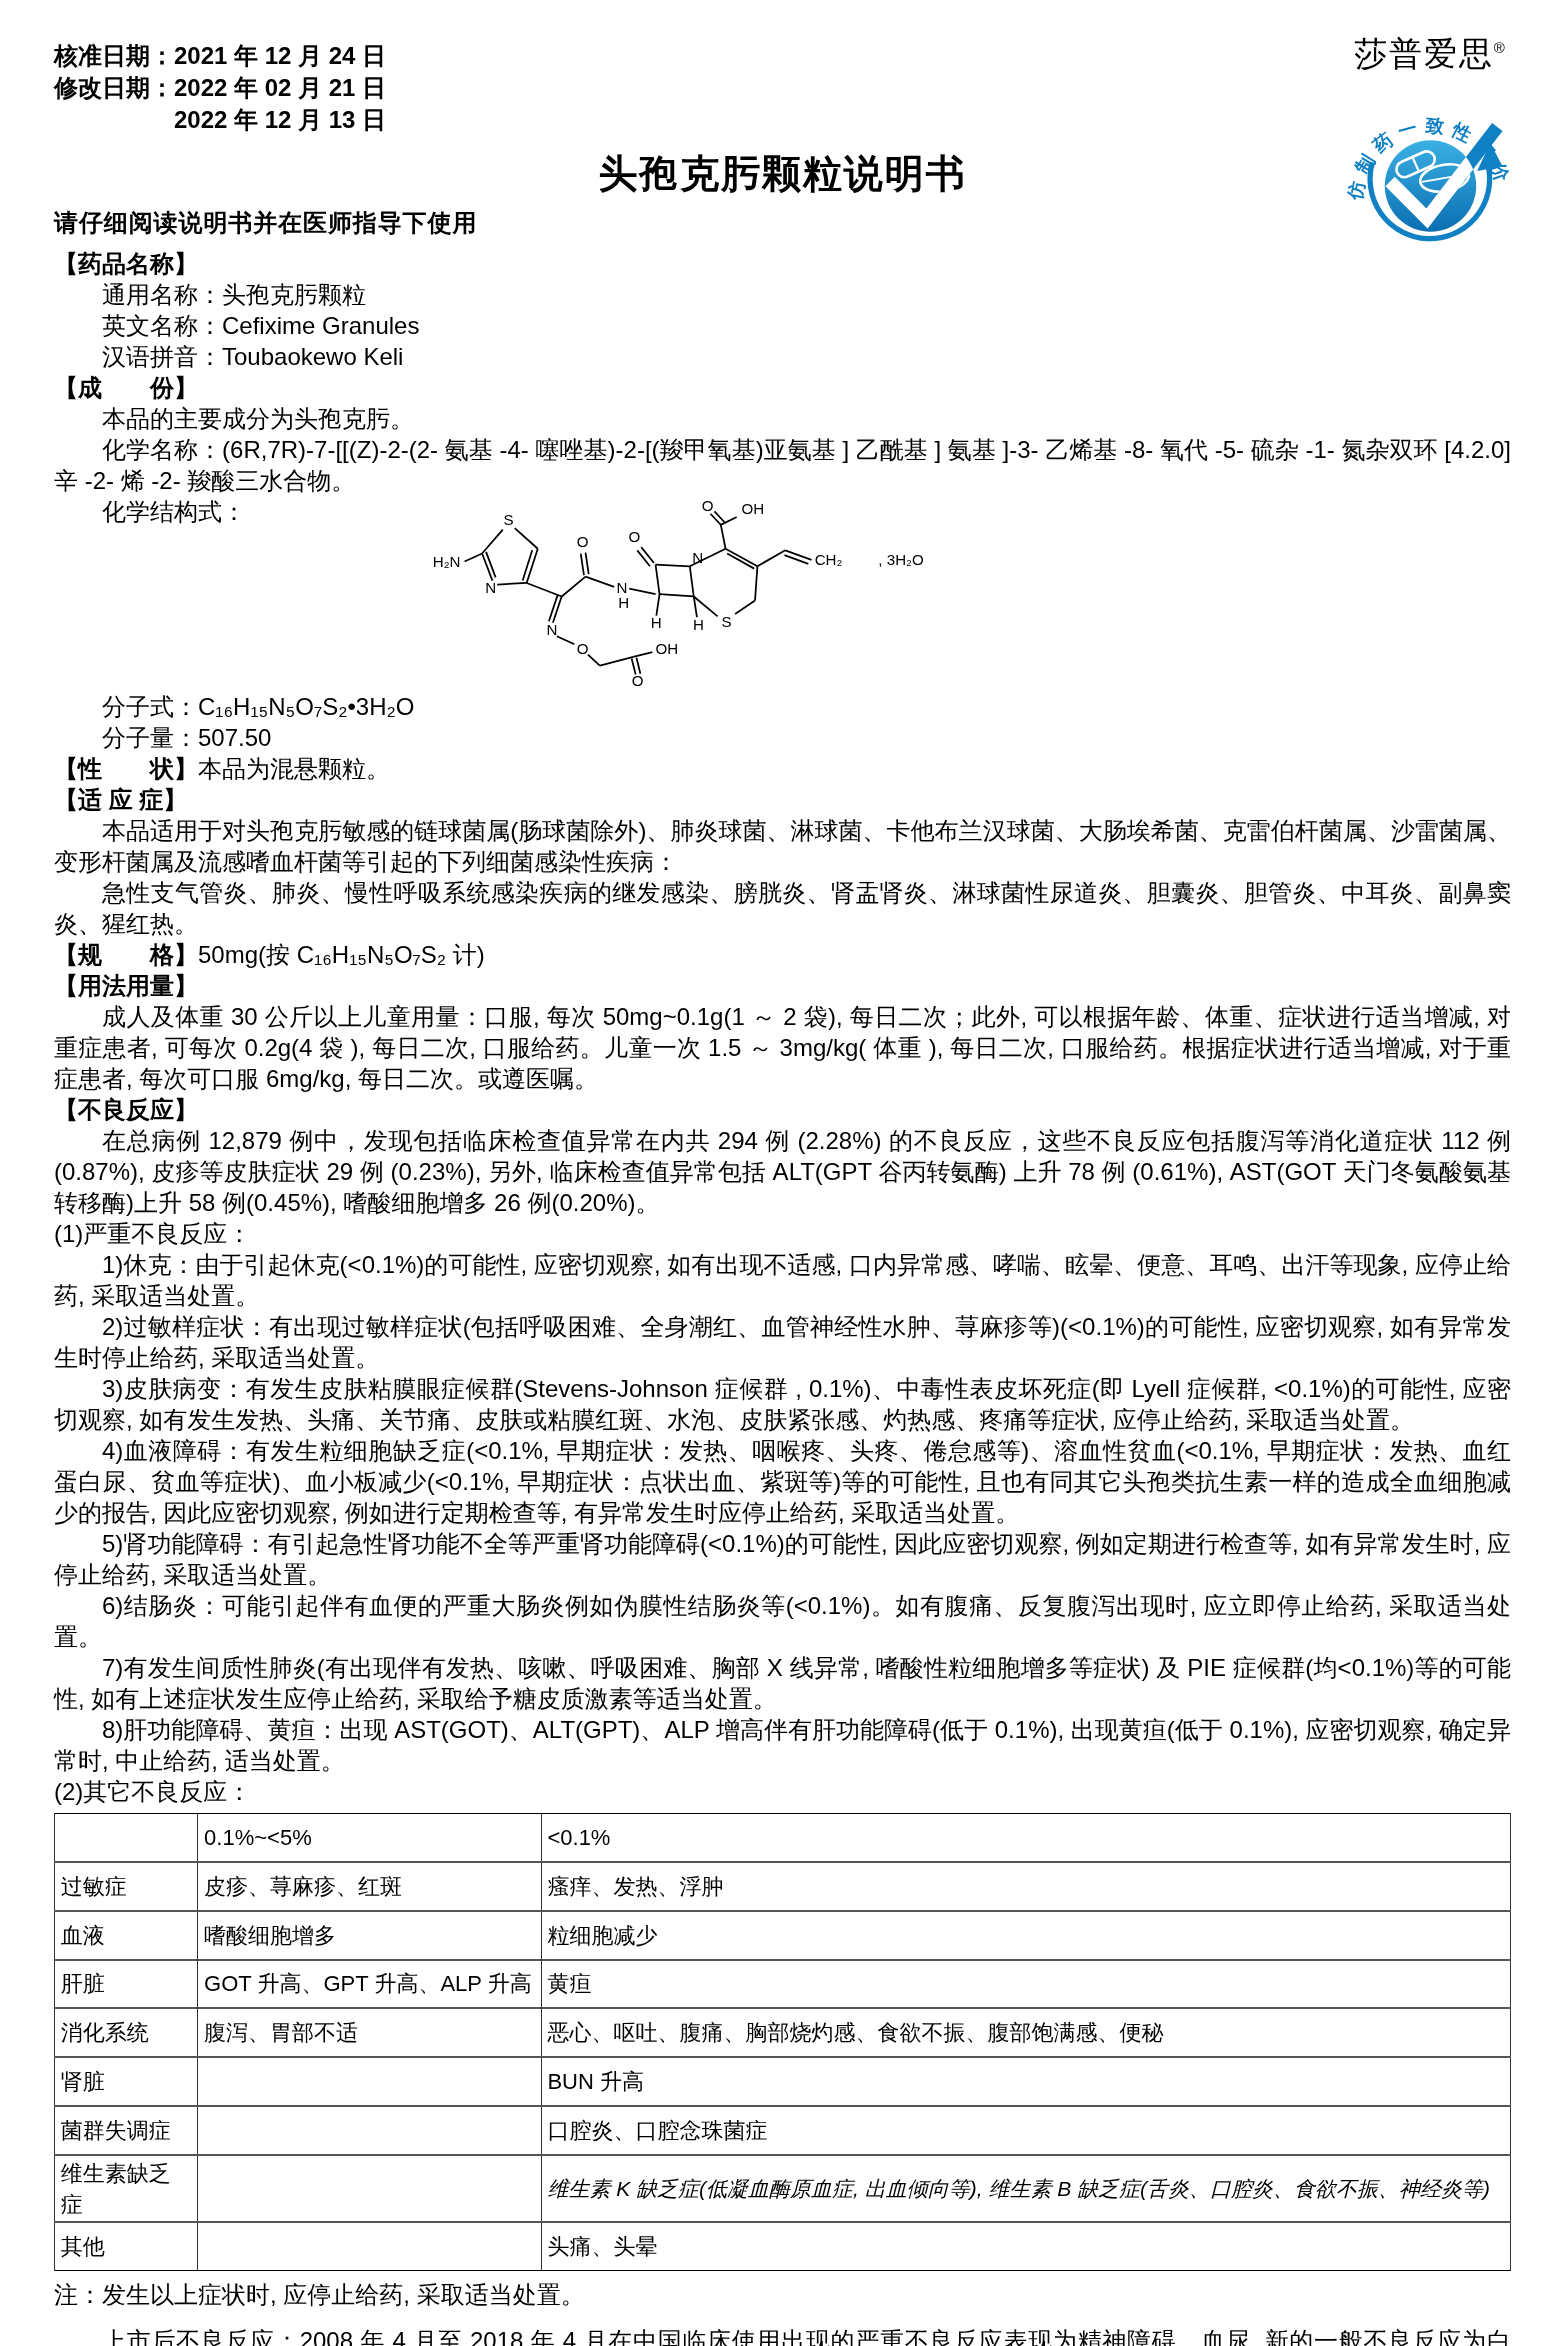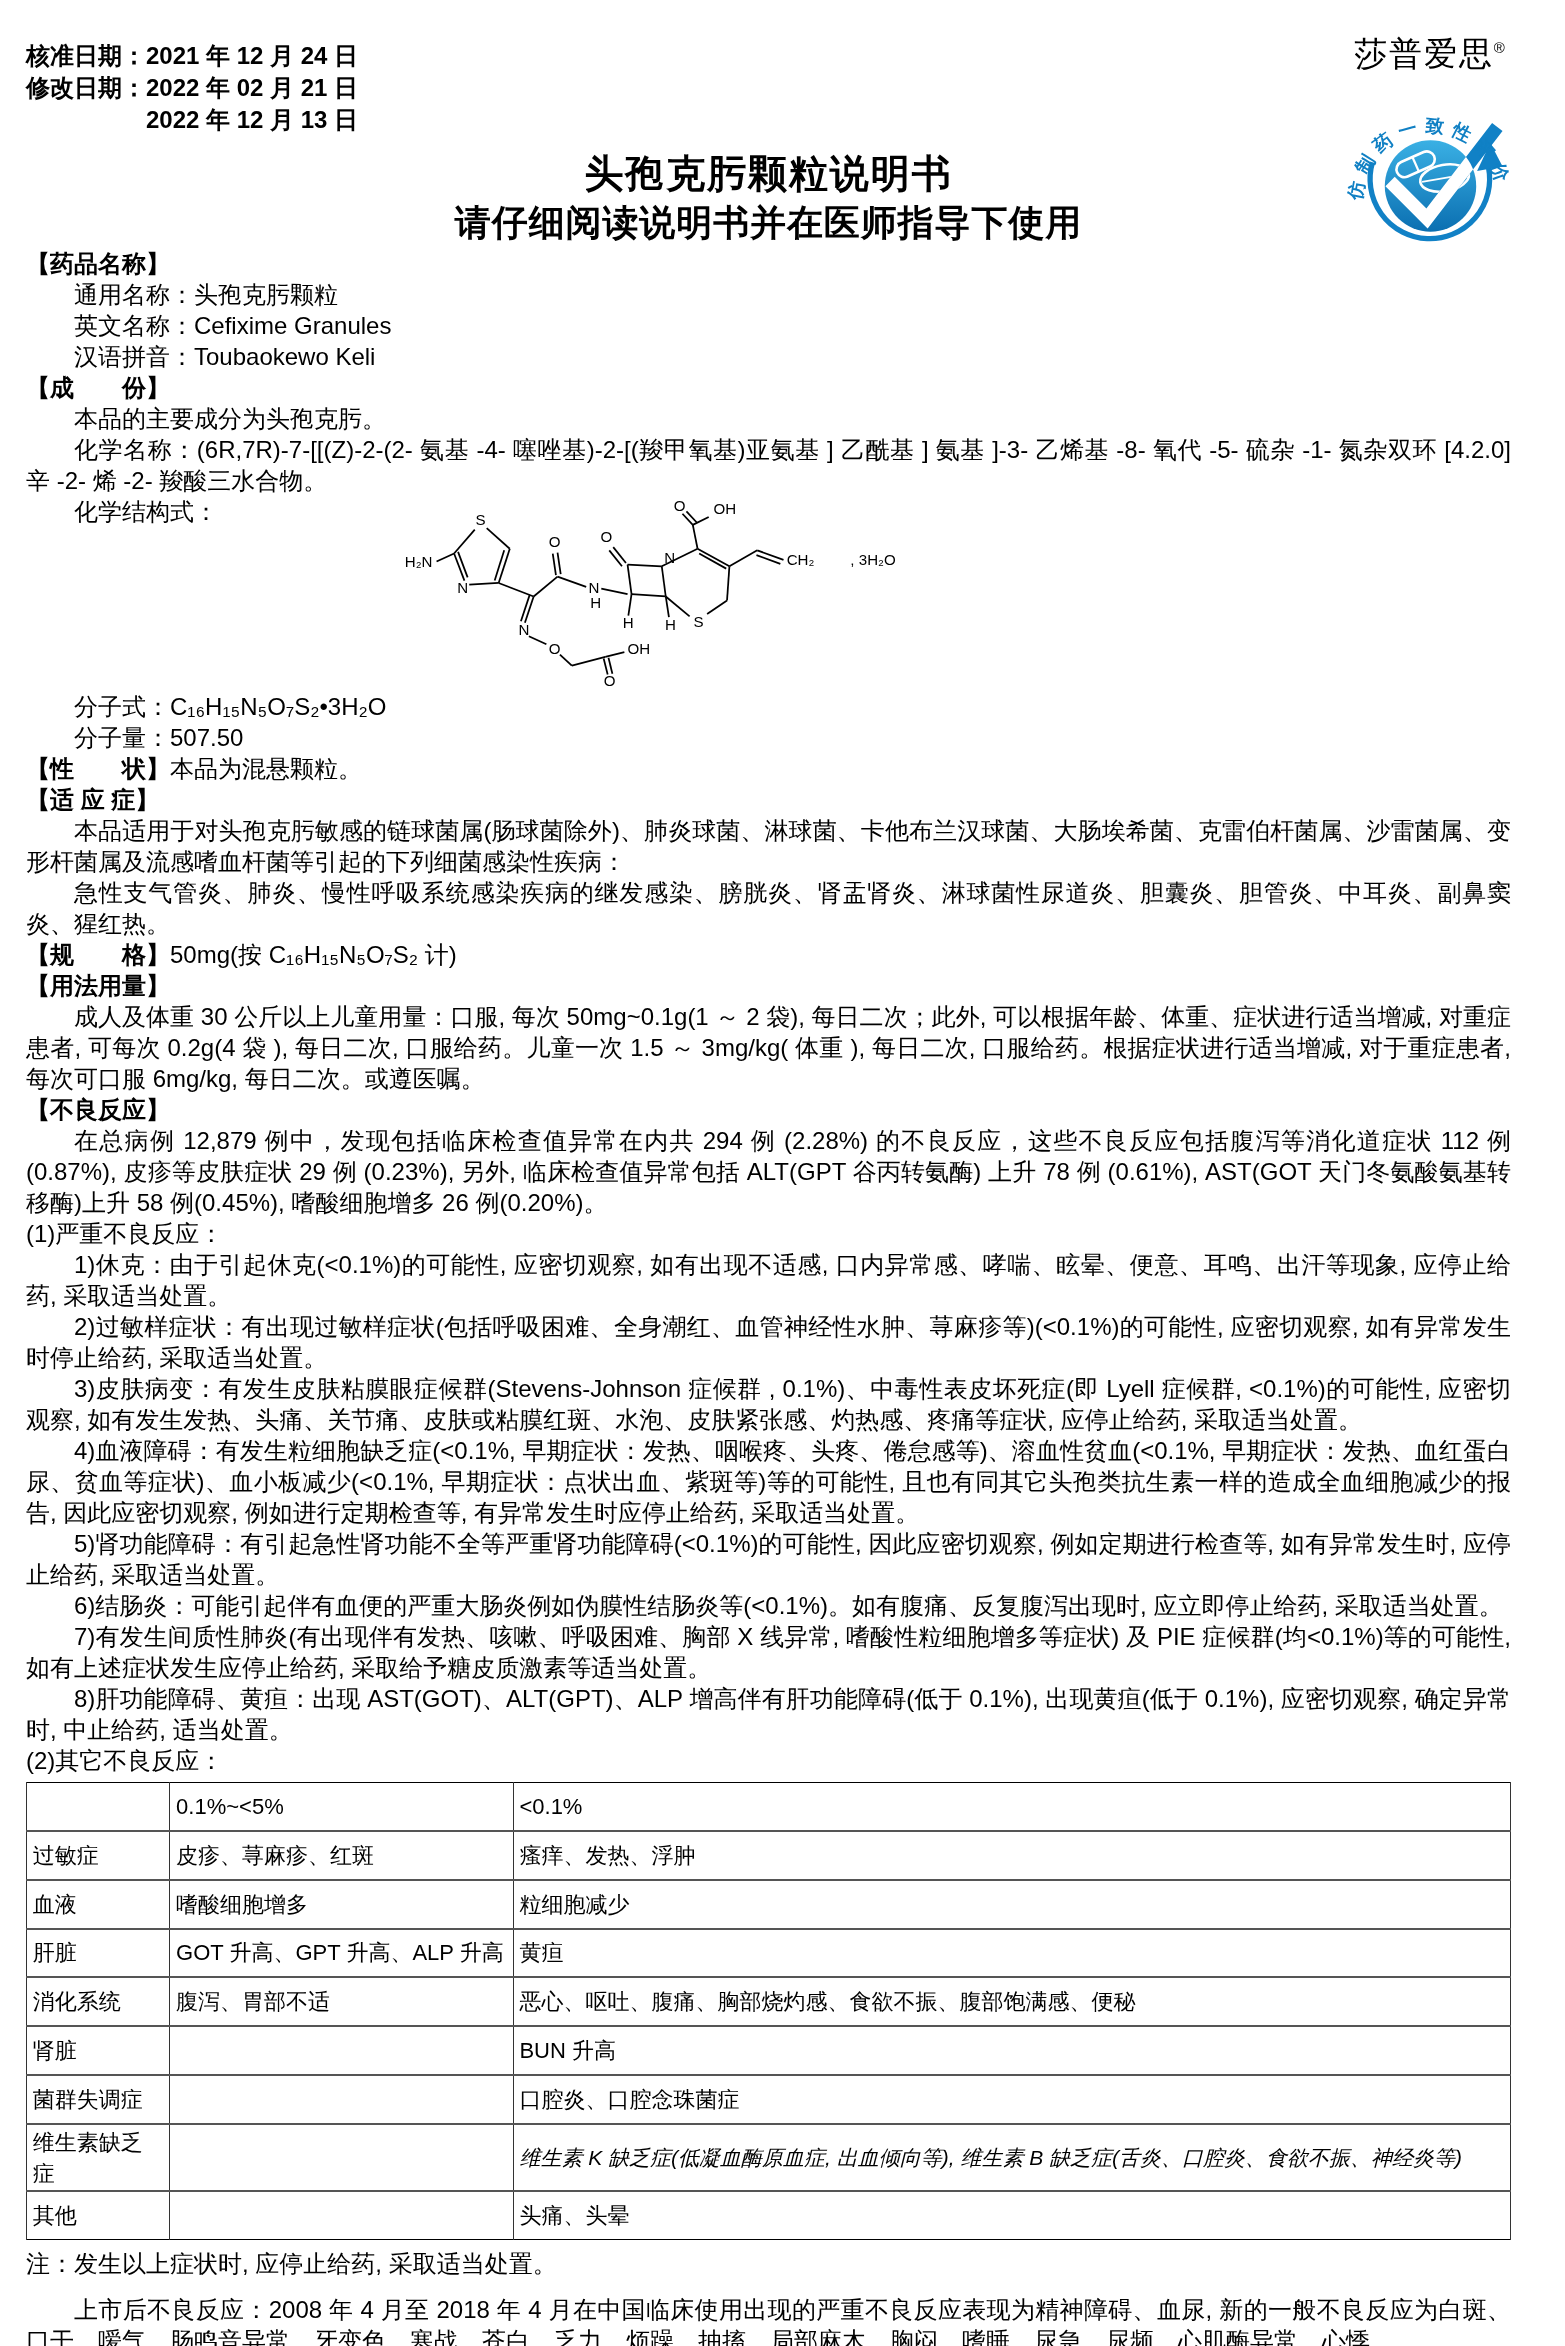--- a/index.html
+++ b/index.html
@@ -1,28 +1,28 @@
 <!DOCTYPE html>
 <html style="font-size:15px"><head>
 <meta charset="utf-8">
 <style>
   html,body{margin:0;padding:0;background:#fff;}
   .page{
     position:relative;width:1565px;height:2347px;box-sizing:border-box;
-    padding:40px 54px 0 26px;overflow:hidden;background:#fff;color:#000;
+    padding:40px 54px 0 54px;overflow:hidden;background:#fff;color:#000;
     font-family:"Liberation Sans","DejaVu Sans",sans-serif;
     font-size:24px;line-height:31px;
   }
   p{margin:0;text-align:justify;}
   .b{font-weight:bold;}
   .indent{text-indent:2em;}
   .dates{font-weight:bold;line-height:32px;}
   .dates .cont{padding-left:5em;}
   .doc-title{font-weight:bold;font-size:39px;line-height:59px;text-align:center;margin:7.6px 0 1.9px;letter-spacing:1.9px;}
-  .doc-subtitle{font-weight:bold;font-size:36px;line-height:38px;text-align:center;margin-bottom:5.7px;letter-spacing:0.9px;}
+  .doc-subtitle{font-weight:bold;font-size:24px;line-height:38px;margin-bottom:5.7px;letter-spacing:0.9px;}
   .brand-box{position:absolute;top:32px;right:42px;width:185px;text-align:center;}
   .brand-name{font-weight:normal;font-size:33px;letter-spacing:1.9px;white-space:nowrap;}
   .brand-name sup{font-size:15px;vertical-align:super;}
   .badge{width:167px;height:189px;margin-top:0;}
   .arc-text{font-size:21px;font-weight:bold;letter-spacing:8px;fill:#1080c4;}
   .struct{margin:-26.5px 0 3.8px 331px;width:662px;height:187px;}
   .struct svg{width:100%;height:100%;}
   .struct text{font-size:19px;fill:#000;font-family:"Liberation Sans","DejaVu Sans",sans-serif;}
   .adr-table{border-collapse:collapse;width:100%;margin-top:5.7px;font-size:22px;border:1.9px solid #000;table-layout:fixed;}
   .adr-table td{border-left:1.9px solid #333;border-right:1.9px solid #333;border-top:2.8px double #555;

